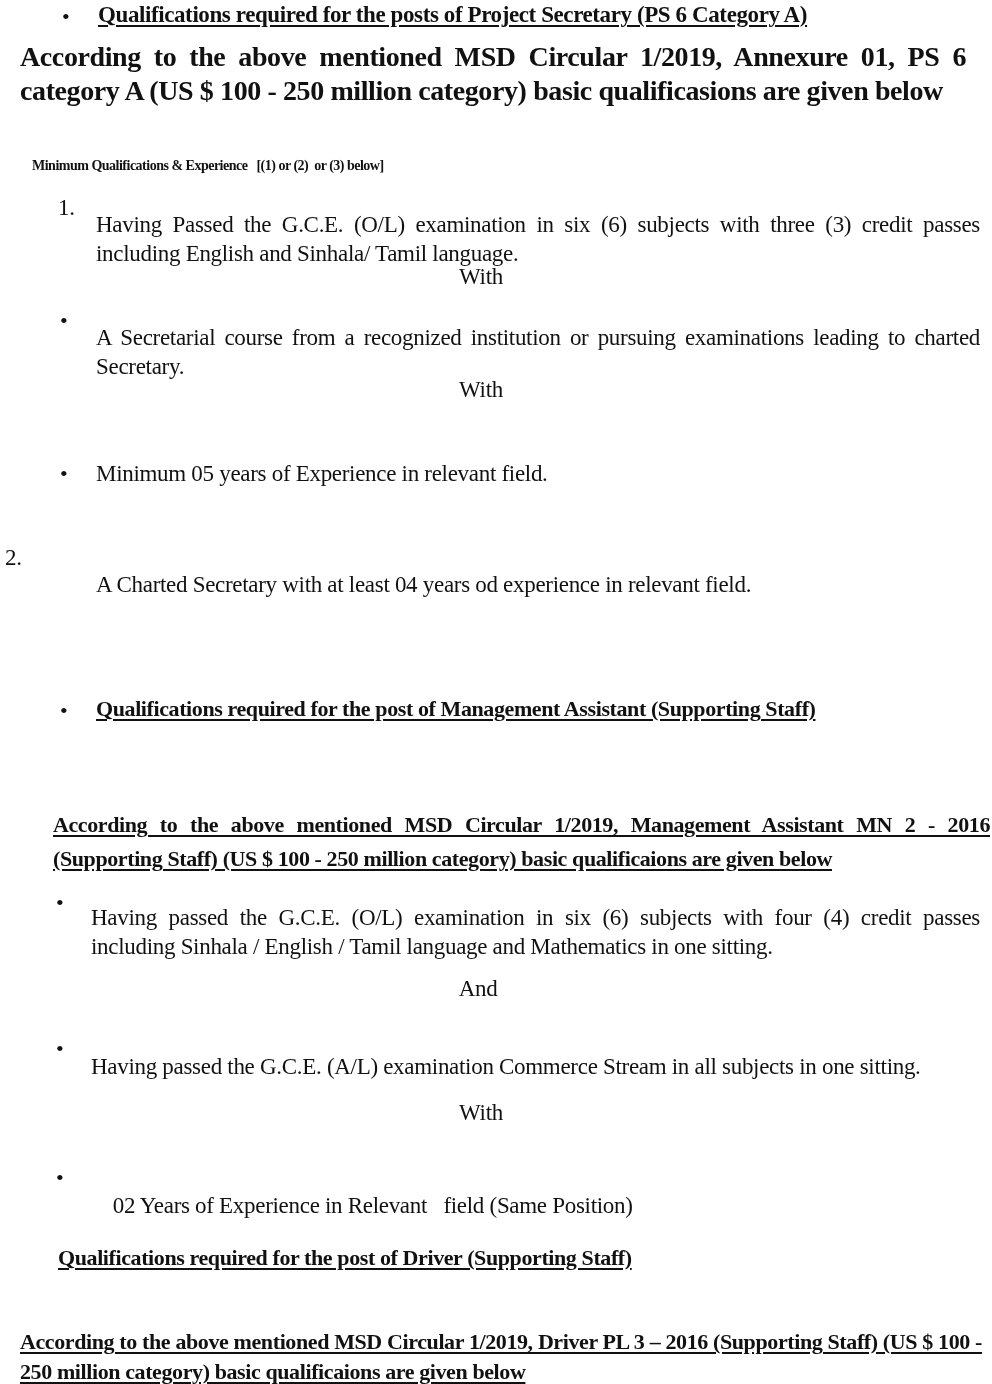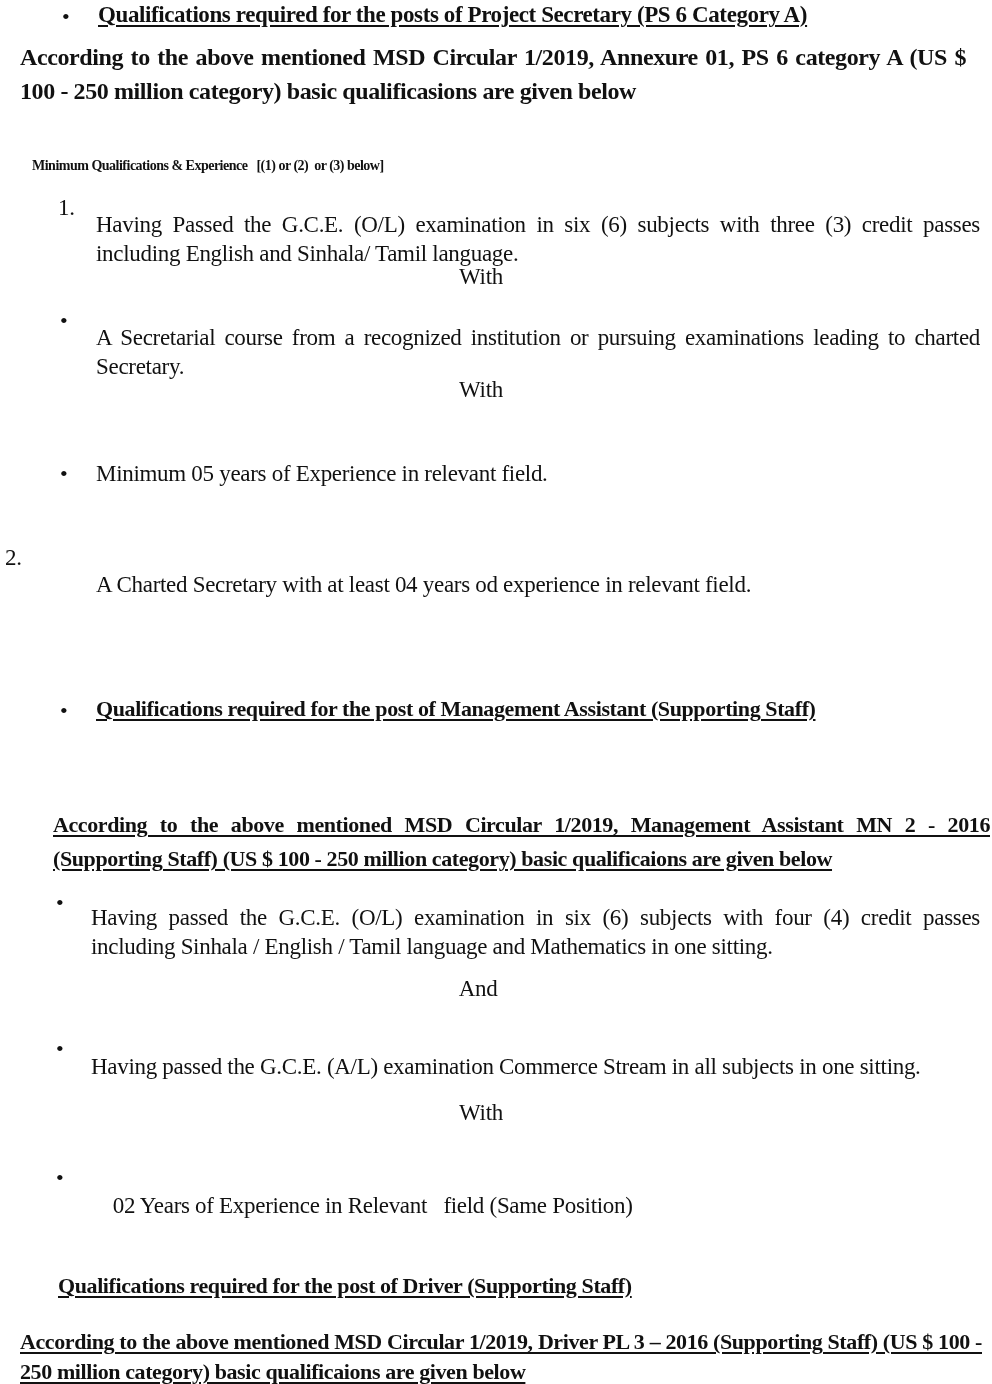--- a/index.html
+++ b/index.html
@@ -19,21 +19,21 @@
   </style>
 </head>
 <body>
 
 <div>
   <span class="bullet" style="left:62px; top:6px;">•</span>
   <div class="abs h-title u" style="left:98px; top:2px;">
     <span>Qualifications required for the posts of Project Secretary  (PS 6 Category A)</span>
   </div>
 
-  <div class="abs h-para" style="left:20px; top:40px; width:946px; font-size:24px;">
+  <div class="abs h-para" style="left:20px; top:40px; width:946px; font-size:28px;">
     <span>According to the above mentioned MSD Circular 1/2019, Annexure 01, PS 6 category A (US $ 100 -  250   million category) basic qualificasions are given below</span>
   </div>
 
   <div class="abs" style="left:20px; top:142px; font-size:14px; font-weight:bold; white-space:pre; letter-spacing:-0.5px;">
     <span>Minimum Qualifications &amp; Experience   [(1) or (2)  or (3) below]</span>
   </div>
 
   <div class="abs body-text" style="left:58px; top:193px;">
     <span>1.</span>
   </div>
@@ -95,20 +95,20 @@
     <span>With</span>
   </div>
 
   <span class="bullet" style="left:56px; top:1167px;">•</span>
   <div class="abs body-text" style="left:91px; top:1162px; white-space:pre;">
     <span>02 Years of Experience in Relevant   field (Same Position)</span>
   </div>
 </div>
 
 <div>
-  <div class="abs h-title u" style="left:58px; top:1245px; font-size:22px;margin-top:28px;">
+  <div class="abs h-title u" style="left:58px; top:1245px; font-size:22px;">
     <span>Qualifications required for the post of Driver (Supporting Staff)</span>
   </div>
 
   <div class="abs h-para u" style="left:20px; top:1327px; width:962px; font-size:22px; line-height:30px;">
     <span>According to the above mentioned MSD Circular 1/2019, Driver PL 3 – 2016 (Supporting Staff) (US $ 100 -  250   million category) basic qualificaions are given below</span>
   </div>
 </div>
 
 </body></html>

